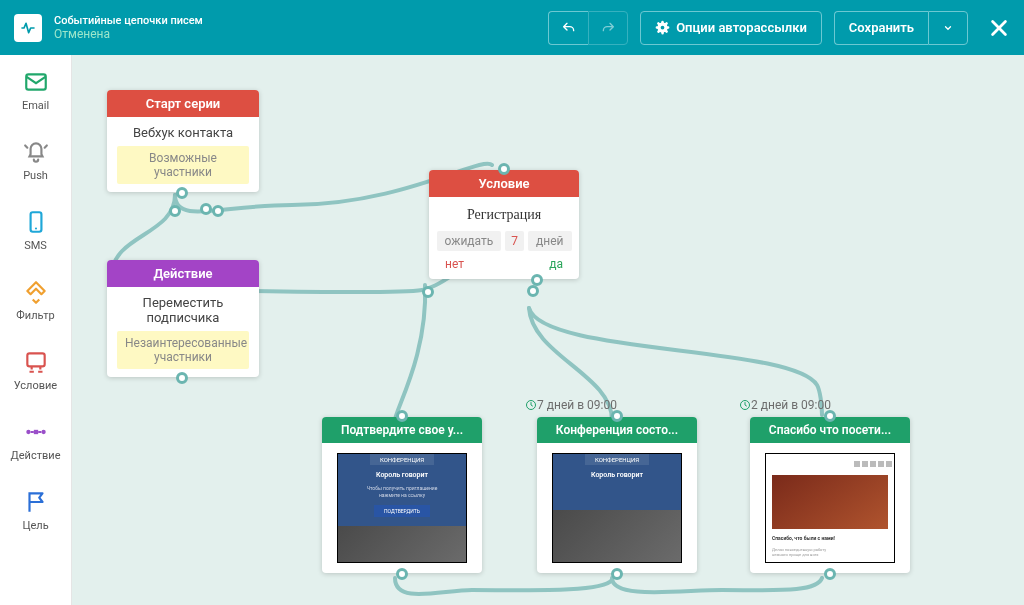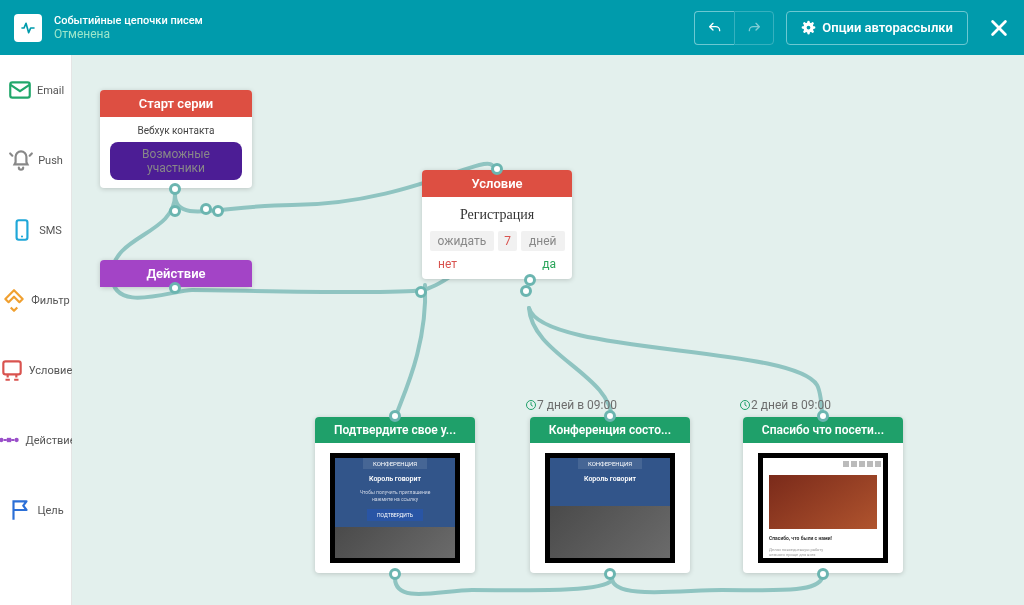--- a/index.html
+++ b/index.html
@@ -30,21 +30,21 @@
   .header .options-btn .gear { font-size: 15px; }
   .header .save-group .save { padding: 0 14px; font-weight: 600; }
   .header .close { font-size: 26px; margin-left: 8px; cursor: pointer; }
 
   
   .sidebar {
     position: absolute; top: 55px; left: 0; bottom: 0; width: 72px; background: #fff;
     border-right: 1px solid #e5e5e5;
   }
   .sidebar .sitem {
-    height: 70px; display: flex; flex-direction: row; align-items: center; justify-content: center;
+    height: 70px; display: flex; flex-direction: column; align-items: center; justify-content: center;
     gap: 4px; color: #555; font-size: 11px; cursor: pointer;
   }
   .sidebar .sitem .icon { font-size: 24px; }
   .sidebar .email .icon { color: #21a76b; }
   .sidebar .push .icon { color: #888; }
   .sidebar .sms .icon { color: #1fa7d8; }
   .sidebar .filter .icon { color: #f0a030; }
   .sidebar .cond .icon { color: #d9534f; }
   .sidebar .action .icon { color: #9a4fc9; }
   .sidebar .goal .icon { color: #2b6fd7; }
@@ -53,29 +53,29 @@
   svg { display: block; }
 
   
   .canvas { position: absolute; top: 55px; left: 72px; right: 0; bottom: 0; background: #e3f0ed; overflow: hidden; }
   .canvas svg.edges { position: absolute; top: 0; left: 0; width: 100%; height: 100%; pointer-events: none; }
   .edges path { stroke: #8fc4c1; stroke-width: 4; fill: none; stroke-linecap: round; }
 
   
   .node {
     position: absolute; background: #fff; border-radius: 4px; box-shadow: 0 1px 5px rgba(0,0,0,0.18);
-    font-size: 13px; color: #333;
+    font-size: 13px; color: #333; margin-left: 7px;
   }
   .node .header-bar {
     color: #fff; padding: 6px 10px; font-weight: 600; font-size: 13px;
     border-radius: 4px 4px 0 0; text-align: center;
   }
   .node .body { padding: 8px 10px; text-align: center; }
-  .node .body .line1 { font-size: 10px; color: #444; margin-bottom: 6px; }
-  .node .body .tag { background: #4c1d95; color: #888; padding: 5px 8px; border-radius: 8px; font-size: 12px; display: block; }
+  .node .body .line1 { font-size: 13px; color: #444; margin-bottom: 6px; }
+  .node .body .tag { background: #fef9c3; color: #888; padding: 5px 8px; border-radius: 2px; font-size: 12px; display: block; }
 
   .red .header-bar { background: #dd4f42; }
   .purple .header-bar { background: #a344c6; }
   .green .header-bar { background: #1fa06a; }
 
   .dot {
     position: absolute; width: 12px; height: 12px; border-radius: 50%;
     background: #fff; border: 3px solid #6bb5b0;
   }
 
@@ -90,21 +90,21 @@
   #condition .yn .no { color: #d9534f; }
   #condition .yn .yes { color: #2aa55a; }
 
   
   .enode { width: 160px; }
   .enode .header-bar { font-size: 12px; white-space: nowrap; overflow: hidden; text-overflow: ellipsis; }
   .enode .preview {
     padding: 10px; display: flex; align-items: center; justify-content: center;
   }
   .enode .preview .mock {
-    width: 130px; height: 110px; background: #32558a; border: 5px solid #000000; position: relative;
+    width: 130px; height: 110px; background: #32558a; border: 1px solid #000000; position: relative;
     display: flex; flex-direction: column; align-items: center; justify-content: center; gap: 6px;
   }
   .enode .preview .mock .mtitle { color: #fff; font-size: 6px; background: rgba(255,255,255,0.1); padding: 2px 10px; }
   .enode .preview .mock .mh { color: #fff; font-size: 7px; font-weight: 600; }
   .enode .preview .mock .mp { color: #d0d7e6; font-size: 5px; text-align: center; line-height: 1.4; }
   .enode .preview .mock .mbtn { background: #2955a5; color: #fff; font-size: 5px; padding: 3px 10px; }
   .enode .preview .mock .mphoto { width: 100%; height: 36px; background: linear-gradient(135deg,#4a4a4a,#6b6b6b); margin-top: auto; }
   .enode.mail2 .preview .mock .mphoto { height: 52px; }
   .enode.mail3 .preview .mock { background: #fff; }
   .enode.mail3 .preview .mock .mtop { height: 10px; width: 100%; display: flex; justify-content: flex-end; gap: 2px; padding: 2px; }
@@ -145,20 +145,28 @@
     </button>
   </div>
   <button class="tbtn options-btn">
     <span class="gear">
       <svg width="15" height="15" viewBox="0 0 24 24">
           <path d="M12 15a3 3 0 1 0 0-6 3 3 0 0 0 0 6z M19.4 15a1.7 1.7 0 0 0 .3 1.8l.1.1a2 2 0 1 1-2.8 2.8l-.1-.1a1.7 1.7 0 0 0-1.8-.3 1.7 1.7 0 0 0-1 1.5V21a2 2 0 1 1-4 0v-.1a1.7 1.7 0 0 0-1.1-1.5 1.7 1.7 0 0 0-1.8.3l-.1.1a2 2 0 1 1-2.8-2.8l.1-.1a1.7 1.7 0 0 0 .3-1.8 1.7 1.7 0 0 0-1.5-1H3a2 2 0 1 1 0-4h.1a1.7 1.7 0 0 0 1.5-1.1 1.7 1.7 0 0 0-.3-1.8l-.1-.1a2 2 0 1 1 2.8-2.8l.1.1a1.7 1.7 0 0 0 1.8.3H9a1.7 1.7 0 0 0 1-1.5V3a2 2 0 1 1 4 0v.1a1.7 1.7 0 0 0 1 1.5 1.7 1.7 0 0 0 1.8-.3l.1-.1a2 2 0 1 1 2.8 2.8l-.1.1a1.7 1.7 0 0 0-.3 1.8V9a1.7 1.7 0 0 0 1.5 1H21a2 2 0 1 1 0 4h-.1a1.7 1.7 0 0 0-1.5 1z" fill="#fff"></path>
         </svg>
     </span>
     <span>Опции авторассылки</span>
   </button>
+  <div class="btn-group save-group">
+    <button class="tbtn save">Сохранить</button>
+    <button class="tbtn">
+      <svg width="10" height="10" viewBox="0 0 24 24">
+          <path d="M6 9l6 6 6-6" stroke="#fff" stroke-width="3" fill="none" stroke-linecap="round"></path>
+        </svg>
+    </button>
+  </div>
   <span class="close">
     <svg width="22" height="22" viewBox="0 0 24 24">
         <path d="M5 5l14 14M19 5L5 19" stroke="#fff" stroke-width="3" stroke-linecap="round"></path>
       </svg>
   </span>
 </div>
 
 <div class="sidebar">
   <div class="sitem email">
     <span class="icon">
@@ -243,20 +251,24 @@
       <span class="tag">Возможные участники</span>
     </div>
     <div class="dot" style="left:69px; bottom:-7px;"></div>
   </div>
   <div class="dot" style="left:97px; top:150px;"></div>
   <div class="dot" style="left:140px; top:150px;"></div>
   <div class="dot" style="left:128px; top:148px;"></div>
 
   <div class="node purple" id="actionnode" style="left:28px; top:205px; width:152px;">
     <div class="header-bar">Действие</div>
+    <div class="body">
+      <div class="line1">Переместить подписчика</div>
+      <span class="tag">Незаинтересованные участники</span>
+    </div>
     <div class="dot" style="left:69px; bottom:-7px;"></div>
   </div>
 
   <div class="node red" id="condition" style="left:350px; top:115px;">
     <div class="dot" style="left:69px; top:-7px;"></div>
     <div class="header-bar">Условие</div>
     <div class="body">
       <div class="cond-title">Регистрация</div>
       <div class="wait-row">
         <span>ожидать</span>

